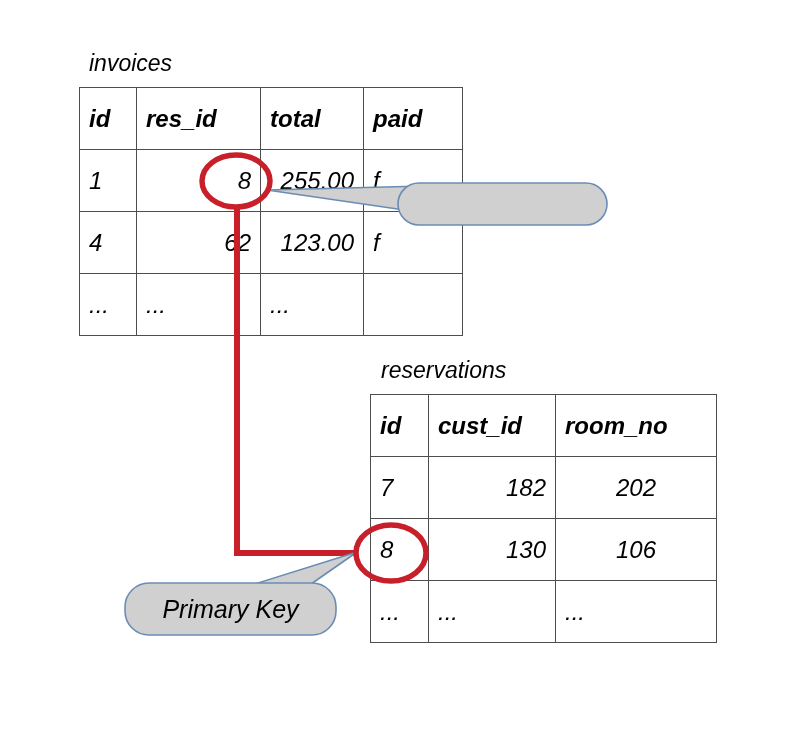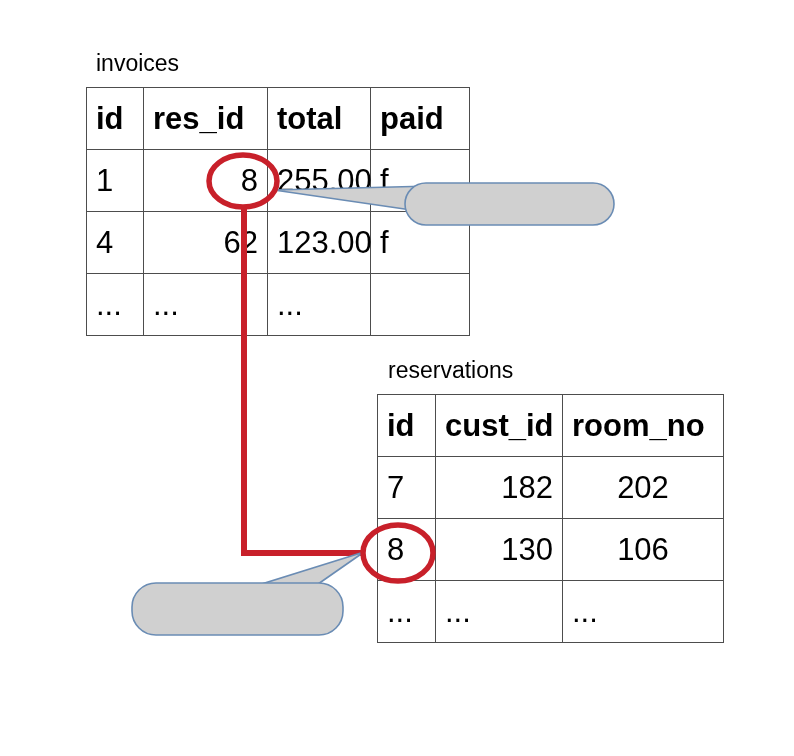--- a/index.html
+++ b/index.html
@@ -9,44 +9,45 @@
   }
   body {
     width: 794px;
     height: 756px;
     position: relative;
     font-family: "Liberation Sans", sans-serif;
     overflow: hidden;
   }
   .canvas {
     position: absolute;
-    left: 12px; top: 0;
+    left: 5px; top: 0;
     width: 714px;
     height: 756px;
+    font-style: italic;
   }
 
   
   .table-block {
     position: absolute;
   }
   .table-title {
     position: absolute;
     font-size: 23px;
     color: #000000;
     line-height: 1;
     white-space: nowrap;
   }
   table.db {
     border-collapse: collapse;
     table-layout: fixed;
     background: transparent;
   }
   table.db td, table.db th {
     border: 1.4px solid #4d4d4d;
-    font-size: 31px;
+    font-size: 24px;
     color: #000000;
     padding: 0 9px;
     height: 62px;
     box-sizing: border-box;
     background: transparent;
     font-weight: normal;
     vertical-align: middle;
   }
   table.db th {
     font-weight: bold;
@@ -164,14 +165,15 @@
     <ellipse cx="231" cy="181" rx="34" ry="26" fill="none" stroke="#c8202a" stroke-width="5.5"></ellipse>
 
     <ellipse cx="386" cy="553" rx="35" ry="28" fill="none" stroke="#c8202a" stroke-width="5.5"></ellipse>
 
     <rect x="393" y="183" width="209" height="42" rx="21" ry="21" fill="#d0d0d0" stroke="#6a8cb4" stroke-width="1.6"></rect>
 
     <rect x="120" y="583" width="211" height="52" rx="24" ry="24" fill="#d0d0d0" stroke="#6a8cb4" stroke-width="1.6"></rect>
   </svg>
 
 
+  <div class="callout-label" style="left:120px; top:583px; width:211px; height:52px; display:flex; align-items:center; justify-content:center;">Primary Key</div>
 
 </div>
 
 </body></html>

